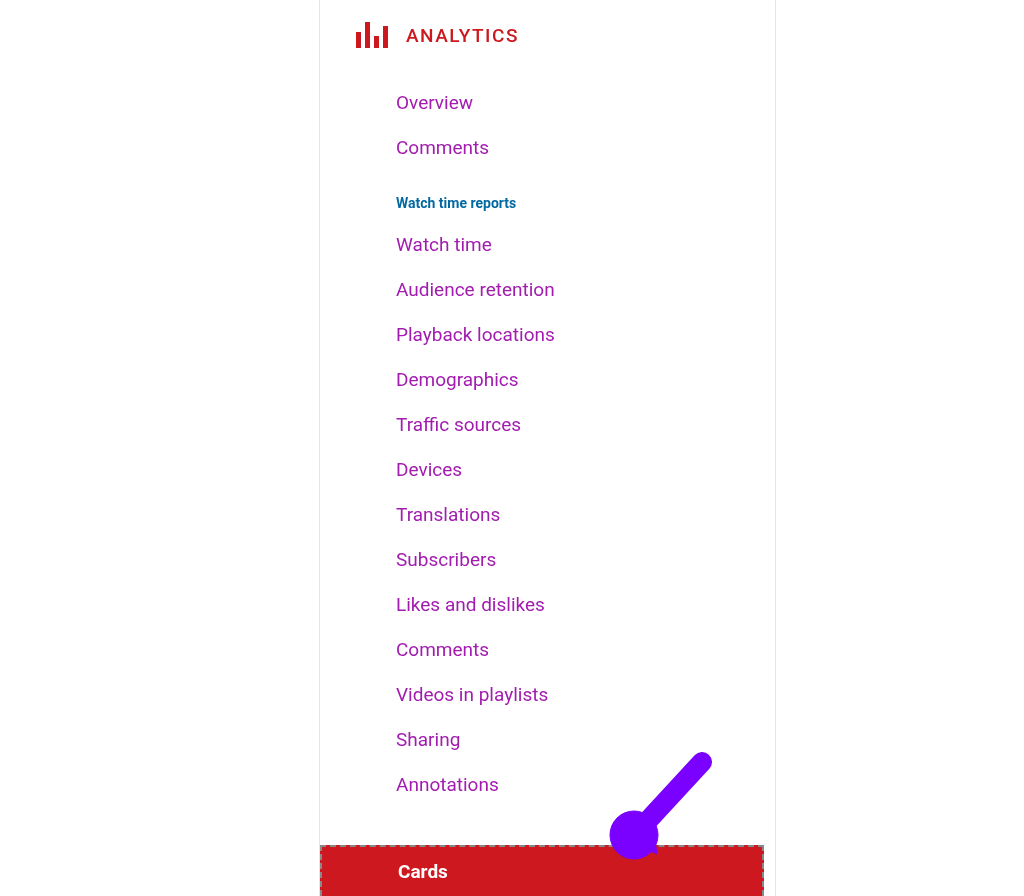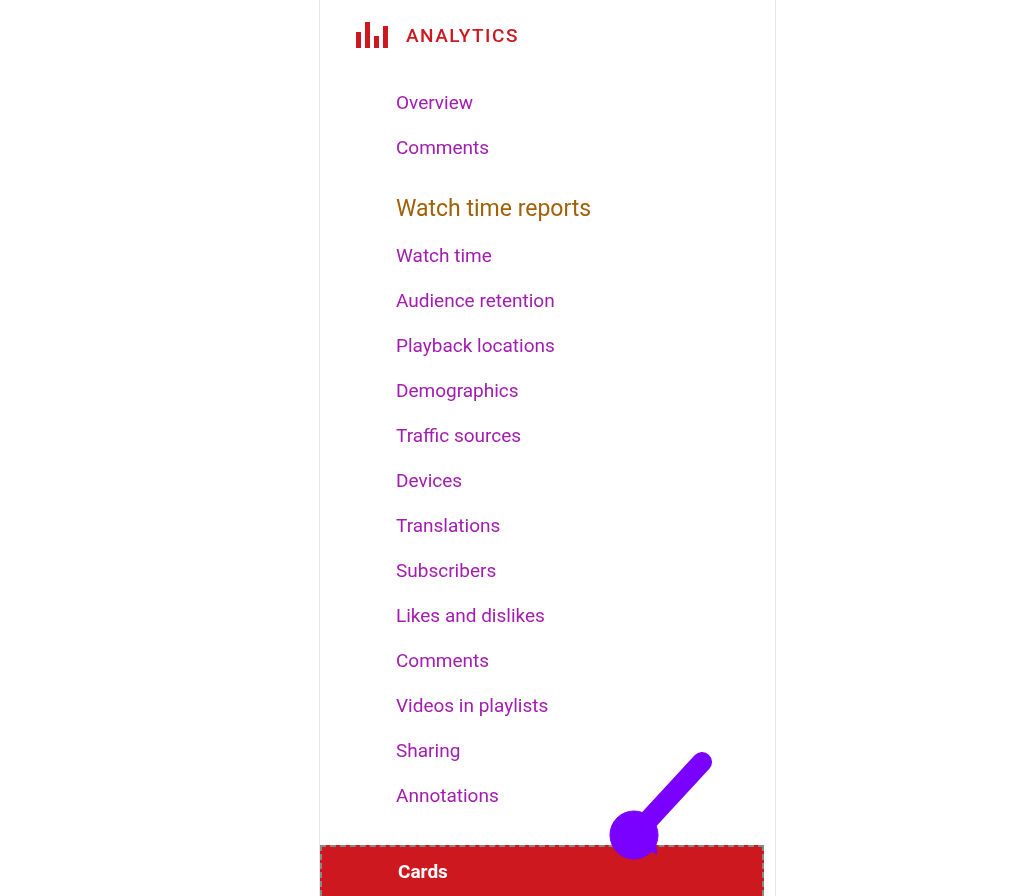--- a/index.html
+++ b/index.html
@@ -54,23 +54,23 @@
       padding-top: 18px;
     }
     .menu-item {
       padding: 11px 0 11px 76px;
       font-size: 19px;
       color: #a21caf;
       cursor: pointer;
     }
     .group-header {
       padding: 25px 0 11px 76px;
-      font-size: 23px;
-      font-weight: 400;
-      color: #a16207;
+      font-size: 14px;
+      font-weight: 700;
+      color: #0369a1;
     }
     .selected-item {
       background: #cc181e;
       color: #ffffff;
       font-weight: 700;
       font-size: 19px;
       padding: 13px 0 13px 76px;
       border: 2px dashed #888;
       border-bottom: none;
       cursor: pointer;

